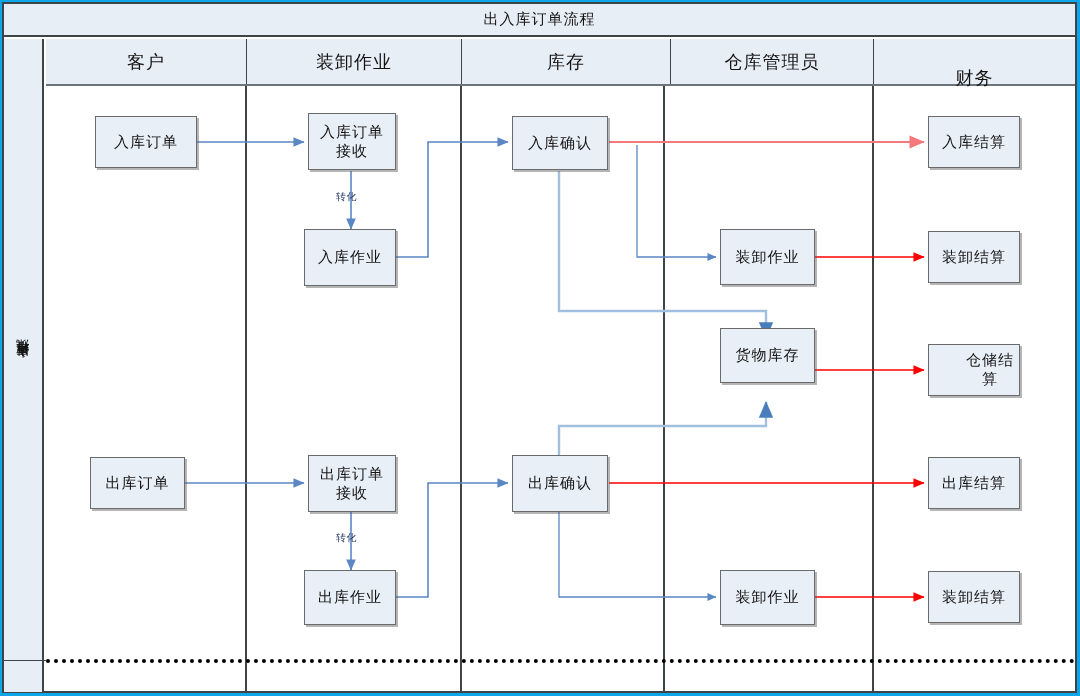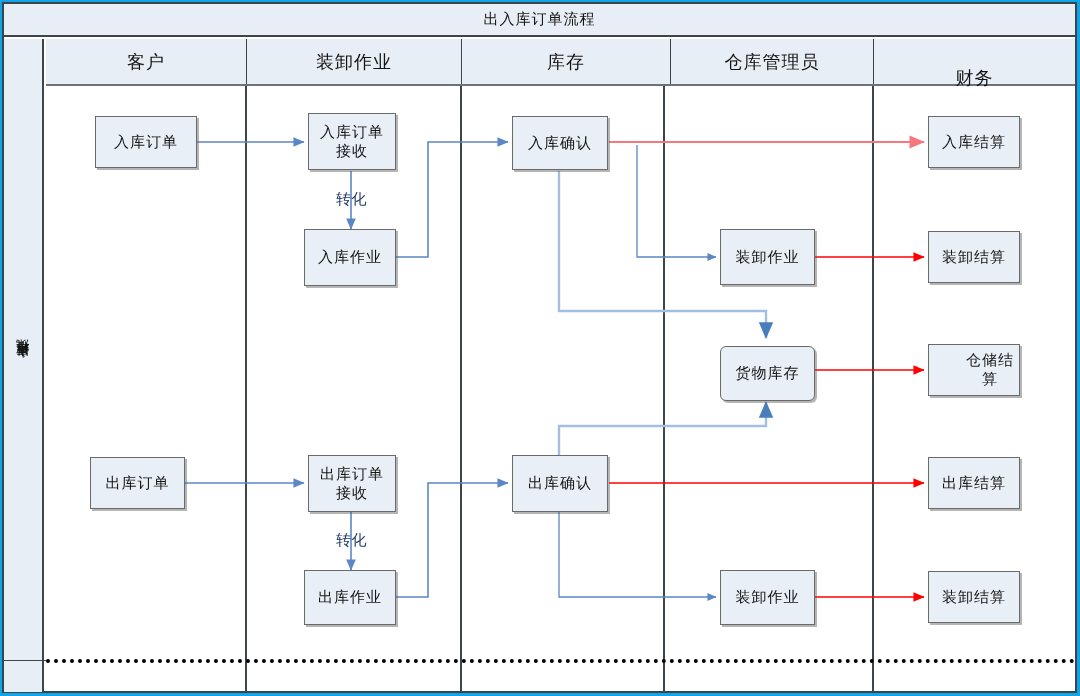--- a/index.html
+++ b/index.html
@@ -112,21 +112,21 @@
   
   .svg-layer {
     position: absolute;
     left: 0; top: 0;
     width: 1080px; height: 696px;
     pointer-events: none;
     z-index: 3;
   }
   .lbl-conv {
     position: absolute;
-    font-size: 15px;
+    font-size: 10px;
     color: #1f3864;
     z-index: 6;
     letter-spacing: 0.5px;
     font-family: Liberation Serif, serif;
   }
 
   
   .dotted-div {
     position: absolute;
     left: 46px; top: 659px;
@@ -240,21 +240,21 @@
   <div class="node" style="left:304px; top:229px; width:92px; height:57px;">入库作业</div>
 
   <div class="node" style="left:512px; top:116px; width:96px; height:54px;">入库确认</div>
 
   <div class="node" style="left:928px; top:116px; width:92px; height:52px;">入库结算</div>
 
   <div class="node" style="left:720px; top:229px; width:95px; height:56px;">装卸作业</div>
 
   <div class="node" style="left:928px; top:231px; width:92px; height:52px;">装卸结算</div>
 
-  <div class="node" style="left:720px; top:346px; width:95px; height:55px;border-radius:6px;">货物库存</div>
+  <div class="node" style="left:720px; top:328px; width:95px; height:55px;">货物库存</div>
 
   <div class="node" style="left:928px; top:344px; width:92px; height:52px;padding-left:32px;">仓储结算</div>
 
   <div class="node" style="left:90px;  top:457px; width:95px; height:52px;">出库订单</div>
 
   <div class="node" style="left:308px; top:455px; width:88px; height:57px;">
     <span style="white-space:pre-line;">出库订单
 接收</span>
   </div>
 

